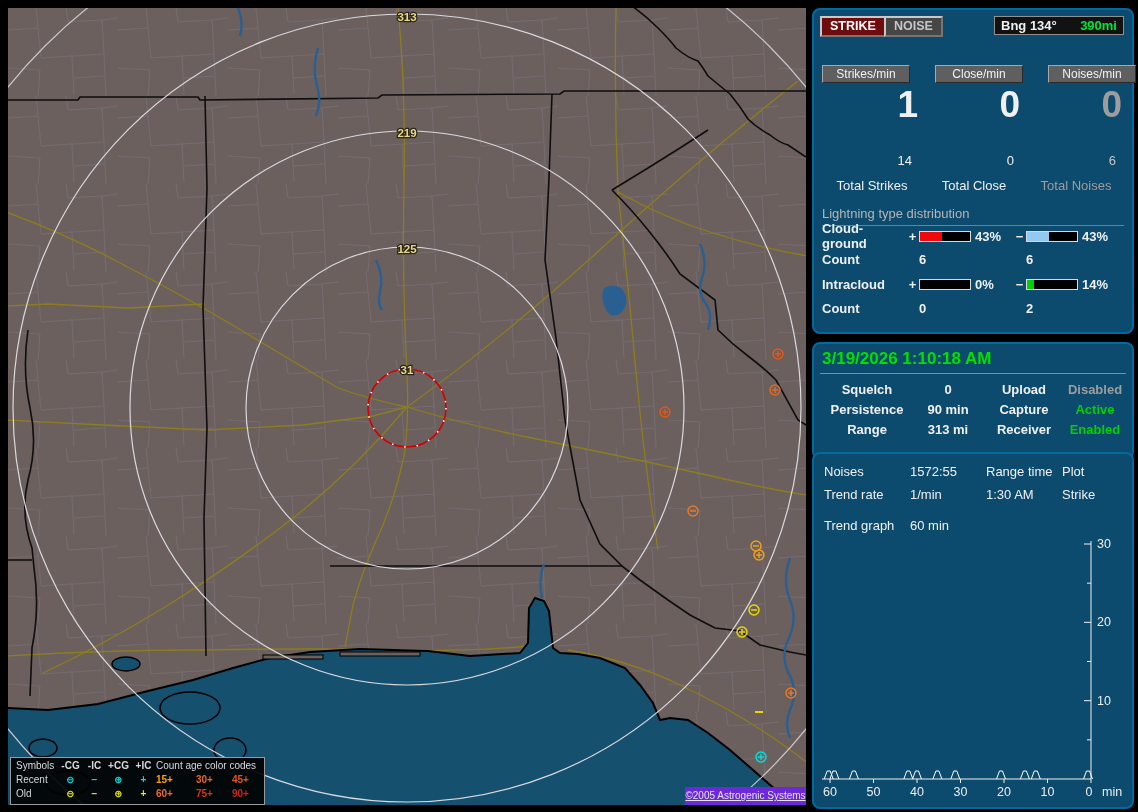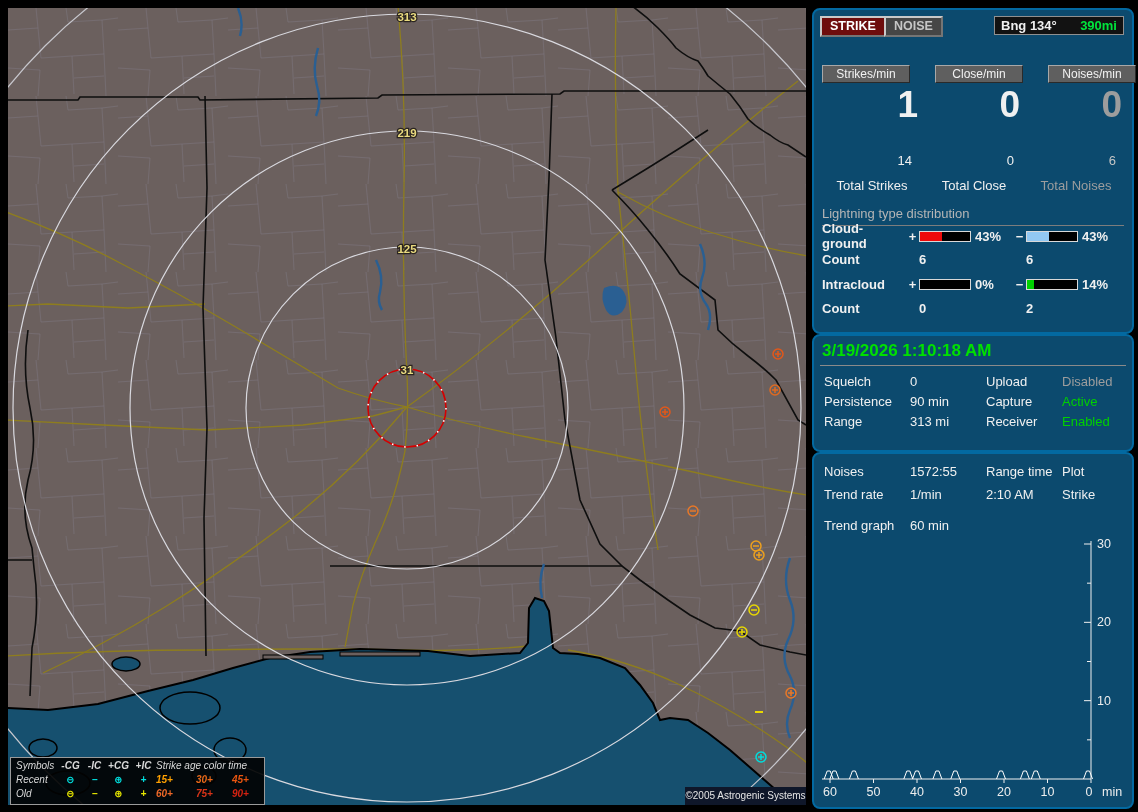--- a/index.html
+++ b/index.html
@@ -9,32 +9,32 @@
   #stage{position:relative;width:1138px;height:812px;background:#000;overflow:hidden;}
 
   
   #map{left:8px;top:8px;width:798px;height:797px;background:#6b605e;overflow:hidden;}
   #map svg{position:absolute;left:0;top:0;}
 
   
   #map-legend{left:2px;top:749px;width:253px;height:46px;background:rgba(2,2,2,.92);
     border:1px solid #9a9a9a;font-size:10px;line-height:13px;color:#d8d8d8;}
   .lg-row{display:grid;grid-template-columns:42px 25px 23px 25px 25px 40px 36px 34px;
-    padding:1px 0 0 5px;white-space:nowrap;font-style:italic;}
+    padding:1px 0 0 5px;white-space:nowrap;}
   .lg-head{color:#d8d8d8;}
   .lg-age-title{grid-column:6 / span 3;}
   .lg-sym{text-align:center;font-weight:bold;}
   .lg-age{font-weight:bold;}
-  #copyright{left:677px;top:779px;width:121px;height:18px;background:#0f172a;color:#e4e4e4;
-    font-size:10px;line-height:17px;text-align:center;}
+  #copyright{left:677px;top:779px;width:121px;height:18px;background:#6d28d9;color:#e4e4e4;
+    font-size:10px;line-height:17px;text-align:center;text-decoration:underline;}
 
   
   .panel{position:absolute;background:#0c4a6e;border:2px solid #0369a1;border-radius:8px;}
   #panelA{left:812px;top:8px;width:318px;height:322px;}
-  #panelB{left:812px;top:334px;width:318px;height:114px;}
+  #panelB{left:812px;top:342px;width:318px;height:114px;text-align:center;}
   #panelC{left:812px;top:452px;width:318px;height:353px;}
 
   .btn{position:absolute;top:6px;height:17px;line-height:17px;text-align:center;
     font-size:12.5px;font-weight:bold;padding:0 8px;border:2px outset #c9c9c9;cursor:pointer;}
   #strike-btn{left:6px;background:#6e0d0d;color:#fff;}
   #noise-btn{left:70px;background:#464646;color:#c6c6c6;}
   #bng-box{position:absolute;right:8px;top:6px;width:116px;height:17px;border:1px solid #909090;
     background:#121212;display:flex;justify-content:space-between;align-items:center;
     padding:0 6px;font-size:13px;font-weight:bold;}
   #bng-box .rng{color:#00e53c;}
@@ -212,21 +212,21 @@
         </g>
     </svg>
 
     <div id="map-legend" class="abs">
       <div class="lg-row lg-head">
         <span>Symbols</span>
         <span class="lg-sym">-CG</span>
         <span class="lg-sym">-IC</span>
         <span class="lg-sym">+CG</span>
         <span class="lg-sym">+IC</span>
-        <span class="lg-age-title">Strike age color time</span>
+        <span class="lg-age-title">Count age color codes</span>
       </div>
       <div class="lg-row" id="lg-recent">
         <span>Recent</span>
         <span class="lg-sym sym-recent" style="color: rgb(0, 224, 224);">⊖</span>
         <span class="lg-sym sym-recent" style="color: rgb(0, 224, 224);">−</span>
         <span class="lg-sym sym-recent" style="color: rgb(0, 224, 224);">⊕</span>
         <span class="lg-sym sym-recent" style="color: rgb(0, 224, 224);">+</span>
       <span class="lg-age" style="color: rgb(255, 160, 0);">15+</span>
           <span class="lg-age" style="color: rgb(232, 104, 24);">30+</span>
           <span class="lg-age" style="color: rgb(232, 85, 16);">45+</span>
@@ -340,21 +340,21 @@
       <div></div>
         <div></div>
       <div class="dcount">2</div>
       <div></div>
     </div>
   </div>
 
   <div id="panelB" class="panel">
     <div id="dt-title">3/19/2026 1:10:18 AM</div>
     <div class="hr"></div>
-    <div class="setgrid" style="top:38px;">
+    <div class="setgrid" style="top:38px;font-weight:bold;">
       <div>Squelch</div>
       <div>0</div>
       <div>Upload</div>
       <div class="dim">Disabled</div>
       <div>Persistence</div>
       <div>90 min</div>
       <div>Capture</div>
       <div class="green">Active</div>
       <div>Range</div>
       <div>313 mi</div>
@@ -364,21 +364,21 @@
   </div>
 
   <div id="panelC" class="panel">
     <div class="setgrid" style="top:10px;grid-auto-rows:23px;">
       <div>Noises</div>
       <div>1572:55</div>
       <div>Range time</div>
       <div>Plot</div>
       <div>Trend rate</div>
       <div>1/min</div>
-      <div>2:10 AM</div>
+      <div>1:30 AM</div>
       <div>Strike</div>
     </div>
     <div id="trendrow">
       <span style="left:0;">Trend graph</span>
       <span style="left:86px;">60 min</span>
     </div>
     <svg id="graph" width="318" height="270" viewBox="0 0 318 270">
       <g stroke="#f0f0f0" stroke-width="1">
         <line x1="277" y1="7" x2="277" y2="245"></line>
         <line x1="8" y1="245" x2="277" y2="245"></line>

